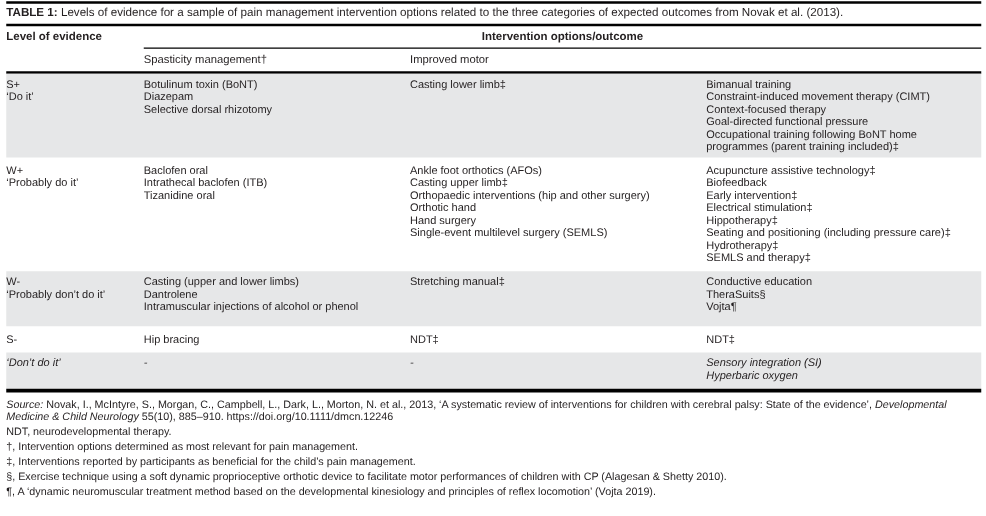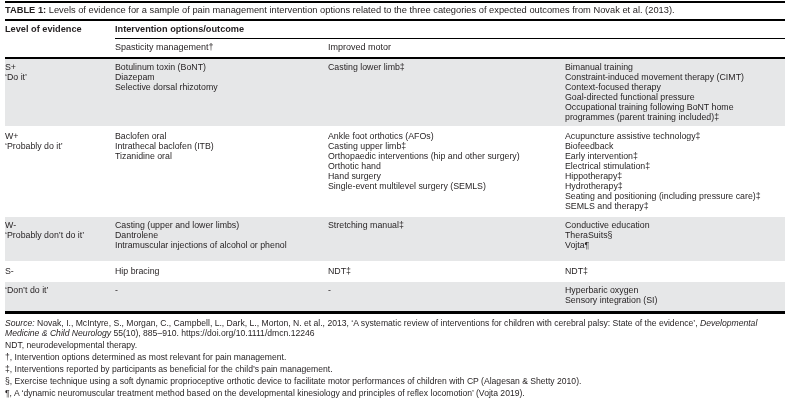--- a/index.html
+++ b/index.html
@@ -8,29 +8,29 @@
     width:789px; height:413px; overflow:hidden; background:#ffffff;
     font-family:"Liberation Sans", sans-serif; color:var(--text);
   }
   .doc { box-sizing:border-box; width:789px; height:360px; padding:1px 4px 0 5px; }
   .rule { background:var(--rule); height:2px; }
   .rule.thick { height:3px; }
   .caption { font-size:9.3px; line-height:11px; padding:2px 0 3px; white-space:nowrap; }
   .caption .cap-label { font-weight:bold; }
   .grid { display:grid; grid-template-columns:110px 213px 237px 1fr; }
   .h1 { padding-top:3px; font-size:9.2px; font-weight:bold; line-height:11px; }
-  .h1 .span-head { grid-column:2/5; text-align:left; border-bottom:1px solid var(--rule); padding-bottom:3px; }
+  .h1 .span-head { grid-column:2/5; text-align:center; border-bottom:1px solid var(--rule); padding-bottom:3px; }
   .h2 { padding:3px 0 4px; font-size:9px; font-weight:normal; line-height:10.5px; }
   .row { font-size:8.8px; line-height:10px; padding:3px 0 4px; }
   .row + .row { margin-top:2px; }
   .row.shaded { background:var(--shade); }
   .cell { padding-right:8px; }
   .cell .line { min-height:10px; }
   .r1 { min-height:60px; } .r2 { min-height:80px; } .r3 { min-height:37px; }
-  .r4 { min-height:10px; } .r5 { min-height:22px; }
+  .r4 { min-height:10px; } .r5 { min-height:22px;font-style:italic; }
   .foot { padding-top:2px; font-size:8.6px; line-height:10px; }
   .foot p { margin:0; }
   .foot .src { margin:2px 0 2px; }
   .foot .note { margin-top:2px; }
 </style>
 </head>
 <body>
 
 <div class="doc">
 
@@ -94,22 +94,22 @@
         <div class="line">Orthotic hand</div>
         <div class="line">Hand surgery</div>
         <div class="line">Single-event multilevel surgery (SEMLS)</div>
       </div>
     <div class="cell">
         <div class="line">Acupuncture assistive technology‡</div>
         <div class="line">Biofeedback</div>
         <div class="line">Early intervention‡</div>
         <div class="line">Electrical stimulation‡</div>
         <div class="line">Hippotherapy‡</div>
+        <div class="line">Seating and positioning (including pressure care)‡</div>
         <div class="line">Hydrotherapy‡</div>
-        <div class="line">Seating and positioning (including pressure care)‡</div>
         <div class="line">SEMLS and therapy‡</div>
       </div>
   </div>
 
   <div class="grid row shaded r3">
     <div class="cell">
         <div class="line">W-</div>
         <div class="line">‘Probably don’t do it’</div>
       </div>
     <div class="cell">
@@ -146,22 +146,22 @@
     <div class="cell">
         <div class="line">‘Don’t do it’</div>
       </div>
     <div class="cell">
         <div class="line">-</div>
       </div>
     <div class="cell">
         <div class="line">-</div>
       </div>
     <div class="cell">
+        <div class="line">Sensory integration (SI)</div>
         <div class="line">Hyperbaric oxygen</div>
-        <div class="line">Sensory integration (SI)</div>
       </div>
   </div>
 
   <div class="rule thick"></div>
 
   <div class="foot">
     <p class="src"><i>Source:</i><span> Novak, I., McIntyre, S., Morgan, C., Campbell, L., Dark, L., Morton, N. et al., 2013, ‘A systematic review of interventions for children with cerebral palsy: State of the evidence’, </span><i>Developmental Medicine &amp; Child Neurology</i><span> 55(10), 885–910. https://doi.org/10.1111/dmcn.12246</span></p>
     <p class="note">NDT, neurodevelopmental therapy.</p>
     <p class="note">†, Intervention options determined as most relevant for pain management.</p>
     <p class="note">‡, Interventions reported by participants as beneficial for the child’s pain management.</p>

